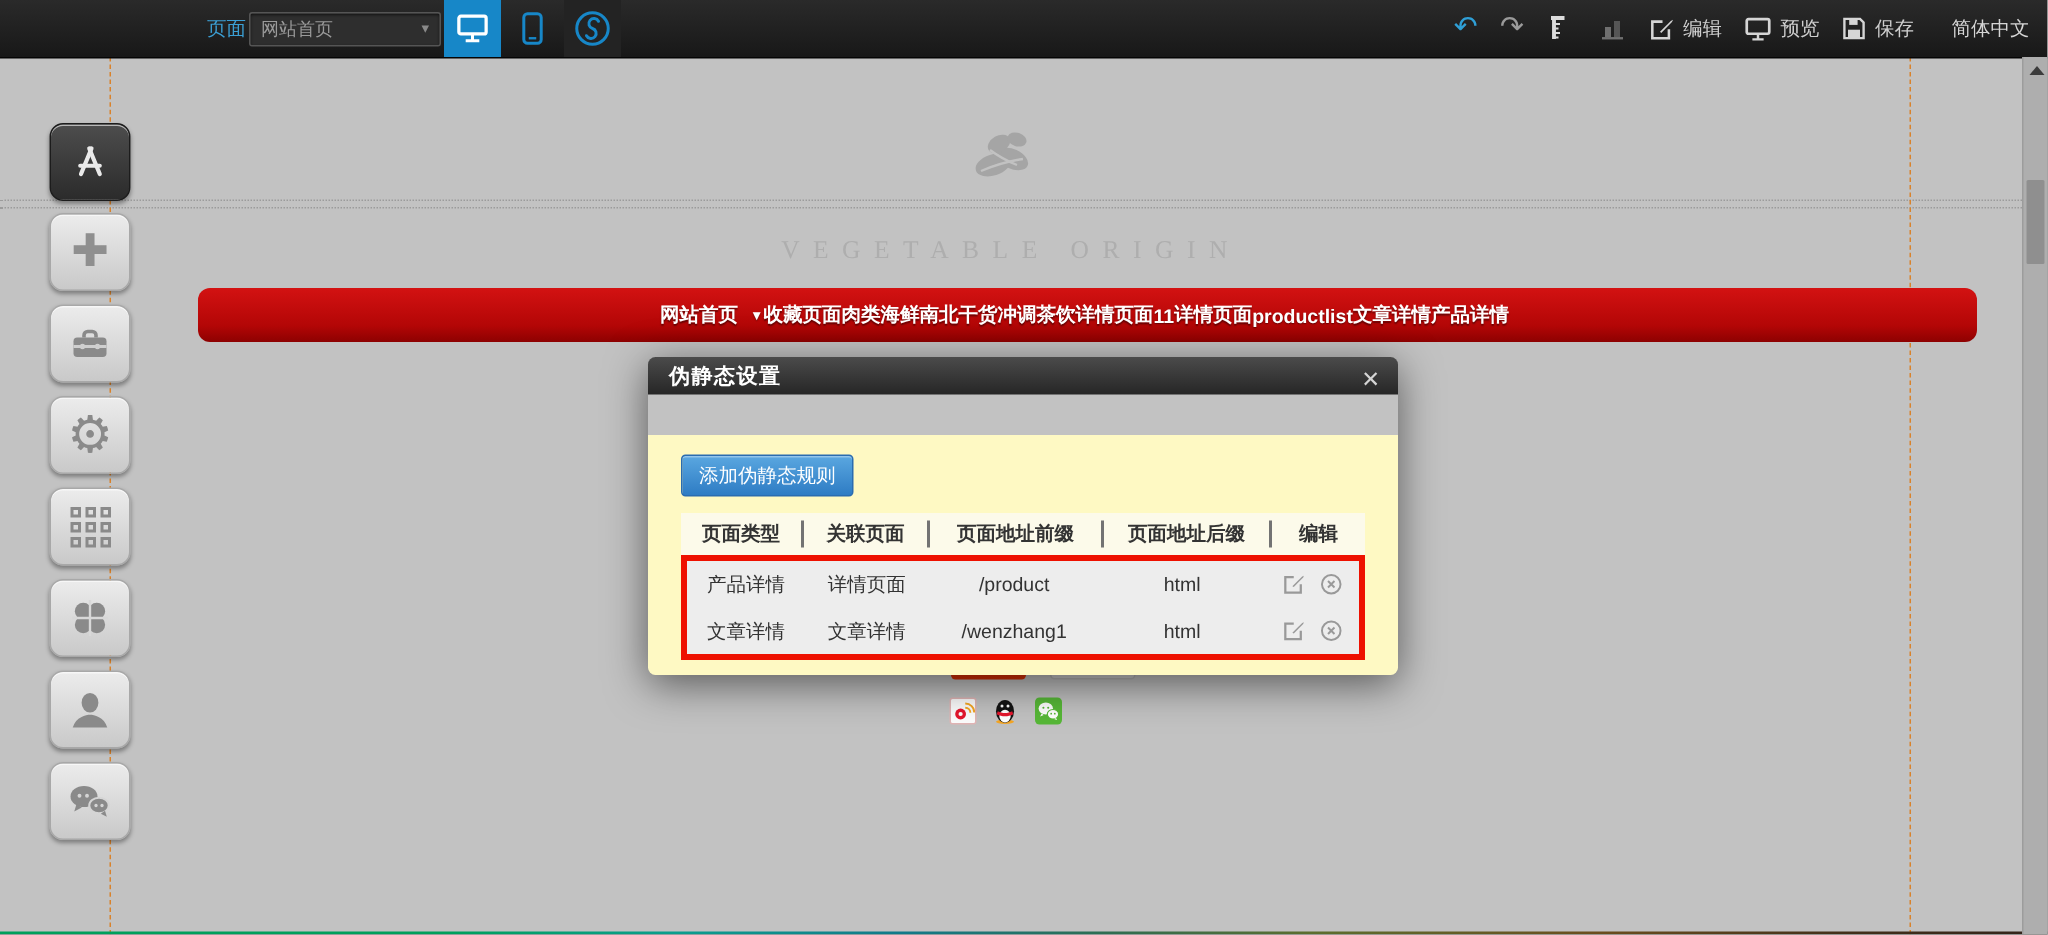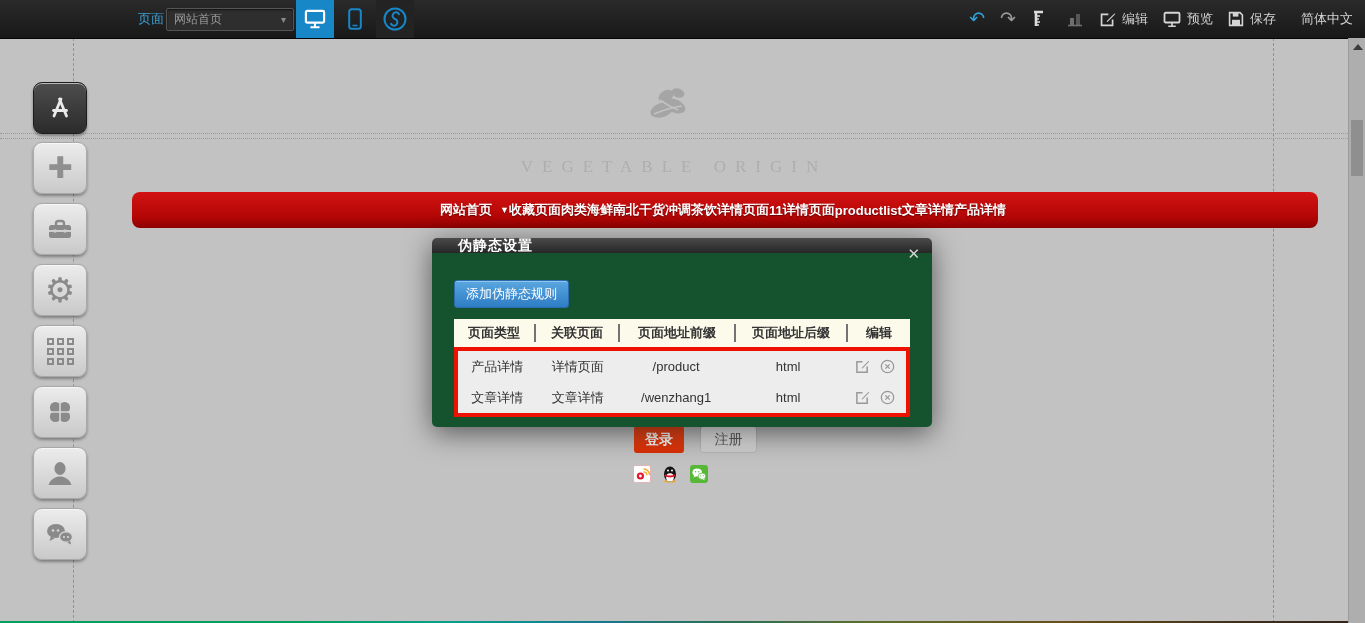--- a/index.html
+++ b/index.html
@@ -57,26 +57,26 @@
   .sb1{top:82px;} .sb2{top:142px;} .sb3{top:203px;} .sb4{top:264px;}
   .sb5{top:325px;} .sb6{top:386px;} .sb7{top:447px;} .sb8{top:508px;}
   .glyph-plus{font-size:30px;font-weight:bold;color:#8f8f8f;line-height:1;}
   .glyph-gear{font-size:34px;color:#8a8a8a;line-height:1;}
   .gridicon{display:grid;grid-template-columns:repeat(3,7px);grid-template-rows:repeat(3,7px);gap:3px;}
   .gridicon i{border:2px solid #8a8a8a;box-sizing:border-box;}
 
   
   .modal{position:absolute;left:432px;top:238px;width:500px;z-index:60;border-radius:6px;
     box-shadow:0 6px 28px rgba(0,0,0,.55);}
-  .modal-head{height:15px;background:linear-gradient(#4b4b4b,#262626);border-radius:5px 5px 0 0;
-    display:flex;align-items:center;padding:0 26px;position:relative;}
+  .modal-head{height:25px;background:linear-gradient(#4b4b4b,#262626);border-radius:5px 5px 0 0;
+    display:flex;align-items:center;padding:0 14px;position:relative;}
   .modal-title{color:#fff;font-size:14px;font-weight:bold;letter-spacing:1px;}
   .modal-close{position:absolute;right:12px;top:0;height:31px;line-height:31px;color:#d5d5d5;
     font-size:15px;font-weight:bold;cursor:pointer;}
-  .modal-body{background:#14532d;border-radius:0 0 5px 5px;padding:27px 22px 10px;}
+  .modal-body{background:#fef9c3;border-radius:0 0 5px 5px;padding:13px 22px 10px;margin-top:27px;}
   .btn-add{display:inline-block;background:linear-gradient(#5aa7e0,#2e7cc4);border:1px solid #2a6cb0;
     border-radius:3px;color:#fff;font-size:13px;padding:4px 11px;cursor:pointer;
     box-shadow:inset 0 1px 0 rgba(255,255,255,.35);margin-bottom:11px;}
   .ptable{width:456px;font-size:13px;color:#333;}
   .prow{display:flex;align-items:center;}
   .phead{background:#fcfaea;height:28px;font-weight:bold;}
   .phead .pcell{border-left:2px solid #737373;height:18px;line-height:18px;}
   .phead .pcell:first-child{border-left:none;text-align:center;}
   .pcell{text-align:center;box-sizing:border-box;}
   .c1{width:80px;} .c2{width:84px;} .c3{width:116px;} .c4{width:112px;} .c5{width:64px;}

